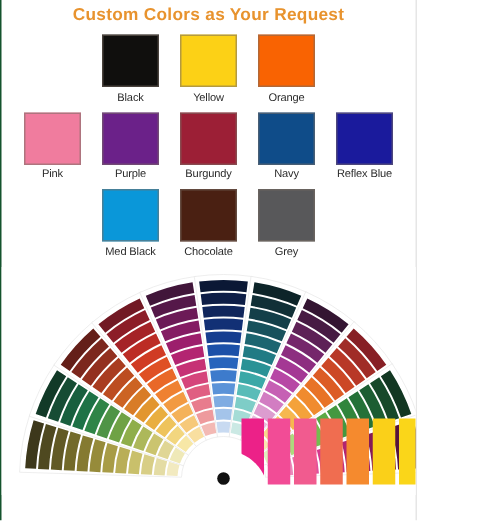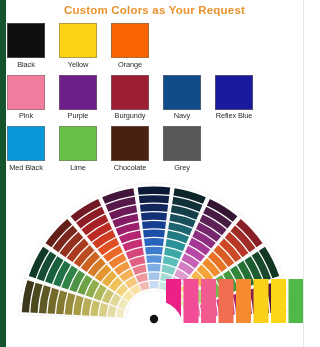--- a/index.html
+++ b/index.html
@@ -5,45 +5,45 @@
   html, body {
     margin: 0;
     padding: 0;
     background: #ffffff;
   }
   body {
     font-family: "Liberation Sans", sans-serif;
   }
   #page {
     position: relative;
-    width: 304px;
+    width: 278px;
     height: 347px;
     background: #ffffff;
     overflow: hidden;
     box-sizing: border-box;
     border-right: 1px solid #e6e6e6;
-    border-left: 6px solid #14532d;
+    border-left: 1px solid #14532d;
   }
   #title {
     text-align: center;
     font-size: 11.5px;
     font-weight: bold;
     color: #e8932e;
     letter-spacing: 0.2px;
     padding-top: 4px;
     padding-bottom: 3px;
     line-height: 13px;
     white-space: nowrap;
   }
   #swatch-grid {
     padding: 3px 0 0 0;
   }
   .swatch-row {
     display: flex;
-    justify-content: flex-start;
+    justify-content: center;
     gap: 12px;
     margin-bottom: 5px;
   }
   .swatch-cell {
     width: 40px;
     display: flex;
     flex-direction: column;
     align-items: center;
   }
   .swatch-chip {
@@ -118,24 +118,20 @@
       <div class="swatch-cell">
         <div class="swatch-chip" style="background:#1A1A9C"></div>
         <div class="swatch-label">Reflex Blue</div>
       </div>
     </div>
 
     <div class="swatch-row">
       <div class="swatch-cell">
         <div class="swatch-chip" style="background:#0A97D9"></div>
         <div class="swatch-label">Med Black</div>
-      </div>
-      <div class="swatch-cell">
-        <div class="swatch-chip" style="background:#68C04A"></div>
-        <div class="swatch-label">Lime</div>
       </div>
       <div class="swatch-cell">
         <div class="swatch-chip" style="background:#4A2012"></div>
         <div class="swatch-label">Chocolate</div>
       </div>
       <div class="swatch-cell">
         <div class="swatch-chip" style="background:#58585A"></div>
         <div class="swatch-label">Grey</div>
       </div>
     </div>

